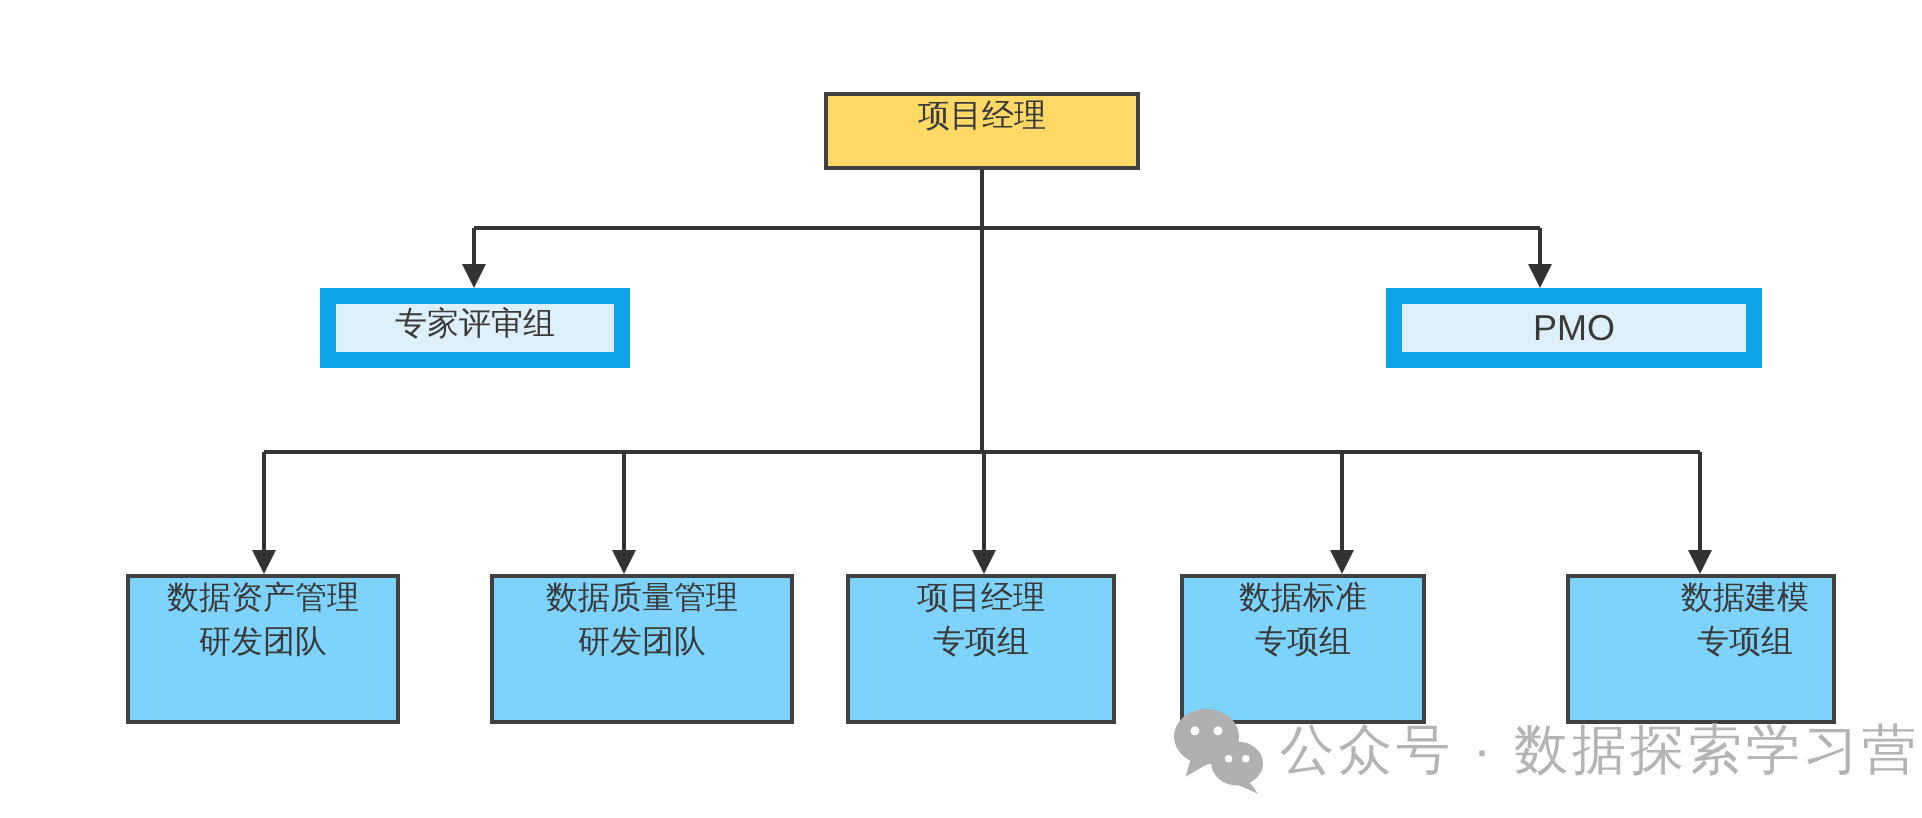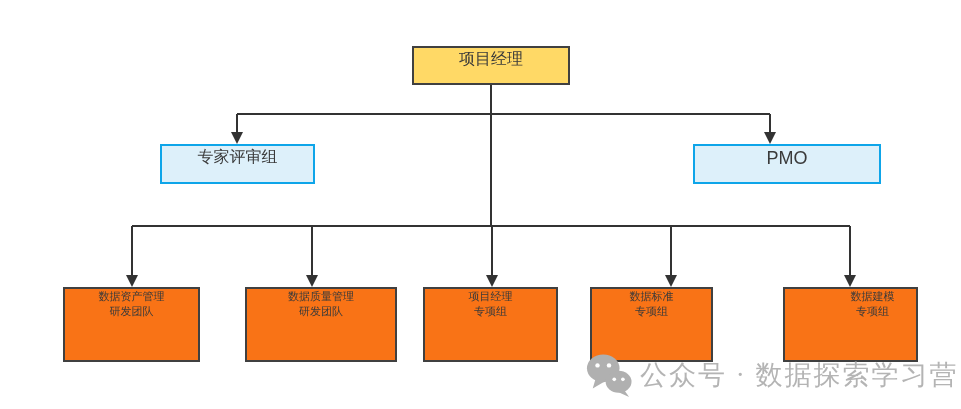--- a/index.html
+++ b/index.html
@@ -18,42 +18,41 @@
     color:#3a3a3a;
     text-align:center;
   }
   .node span{display:block;line-height:1.35;}
   .root{
     left:412px;top:46px;width:158px;height:39px;
     background:#ffd966;border:2px solid #404040;
     font-size:16px;
   }
   .l2{
-    background:#ddf0fa;border:2px solid #0ea5e9;
+    background:#ddf0fa;border:8px solid #0ea5e9;
     top:144px;height:40px;font-size:16px;
   }
   .l2.expert{left:160px;width:155px;}
   .l2.pmo{left:693px;width:188px;font-size:18px;}
   .l3{
-    background:#f97316;border:2px solid #404040;
-    top:287px;height:75px;font-size:11px;
+    background:#7dd3fc;border:2px solid #404040;
+    top:287px;height:75px;font-size:16px;
   }
   .l3.b1{left:63px;width:137px;}
   .l3.b2{left:245px;width:152px;}
   .l3.b3{left:423px;width:135px;}
   .l3.b4{left:590px;width:123px;}
   .l3.b5{left:783px;width:135px;padding-left:44px;}
   .watermark{
     position:absolute;left:586px;top:350px;height:50px;
     display:flex;align-items:center;gap:8px;
     color:#b4b4b4;
     font-size:27px;
     letter-spacing:2px;
     white-space:nowrap;
-    font-family:Liberation Serif, serif;
   }
   .wechat-icon{flex:0 0 auto;}
 </style>
 </head>
 <body>
 
 <div class="canvas">
 
   <svg class="connectors" viewBox="0 0 961 409" xmlns="http://www.w3.org/2000/svg">
     <g stroke="#333333" stroke-width="2" fill="none">

